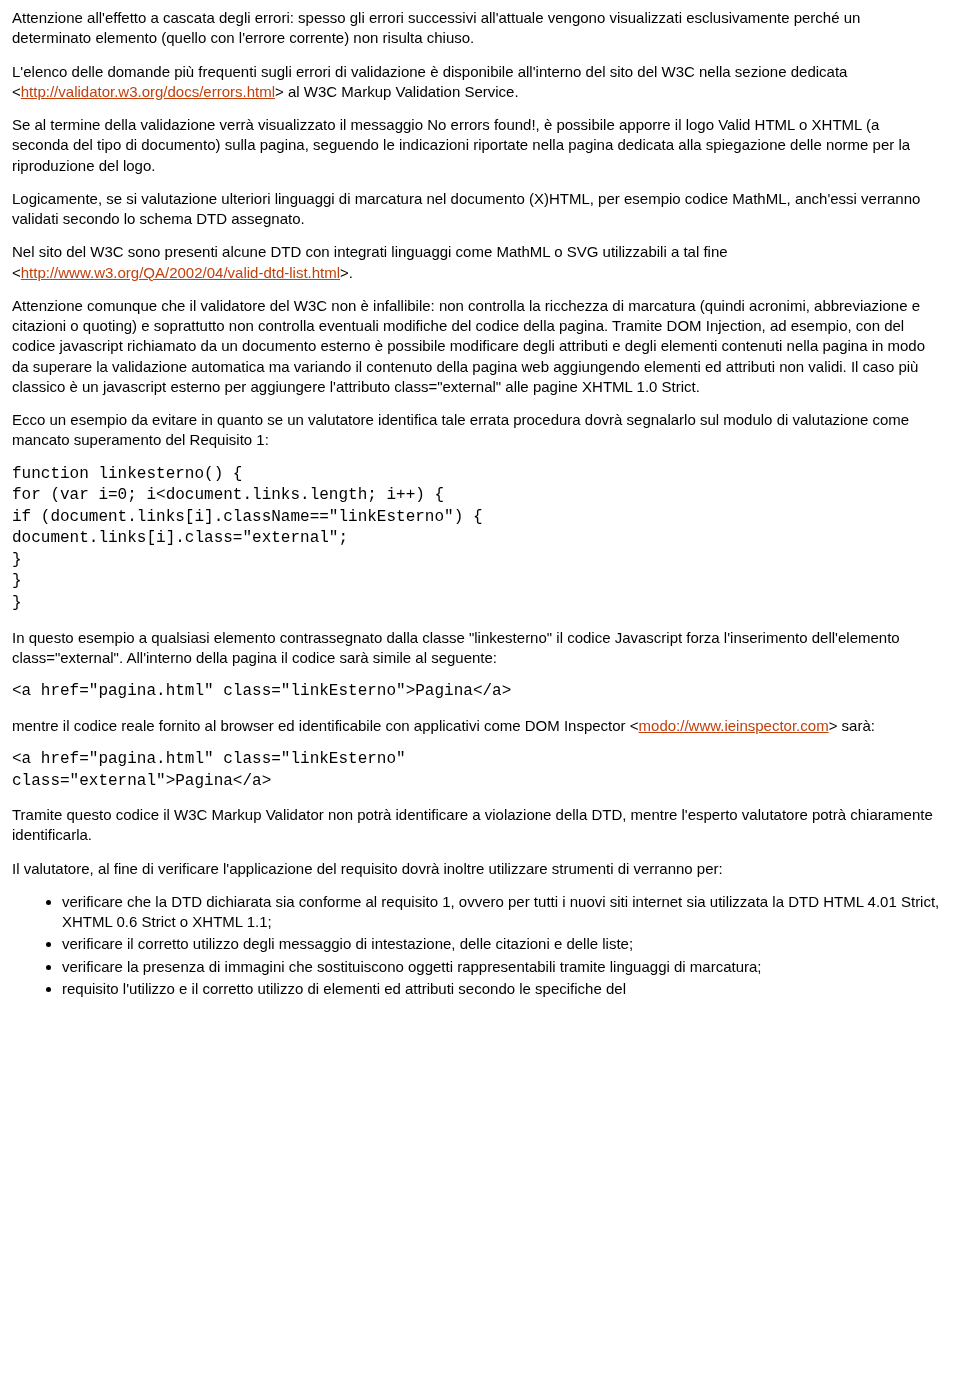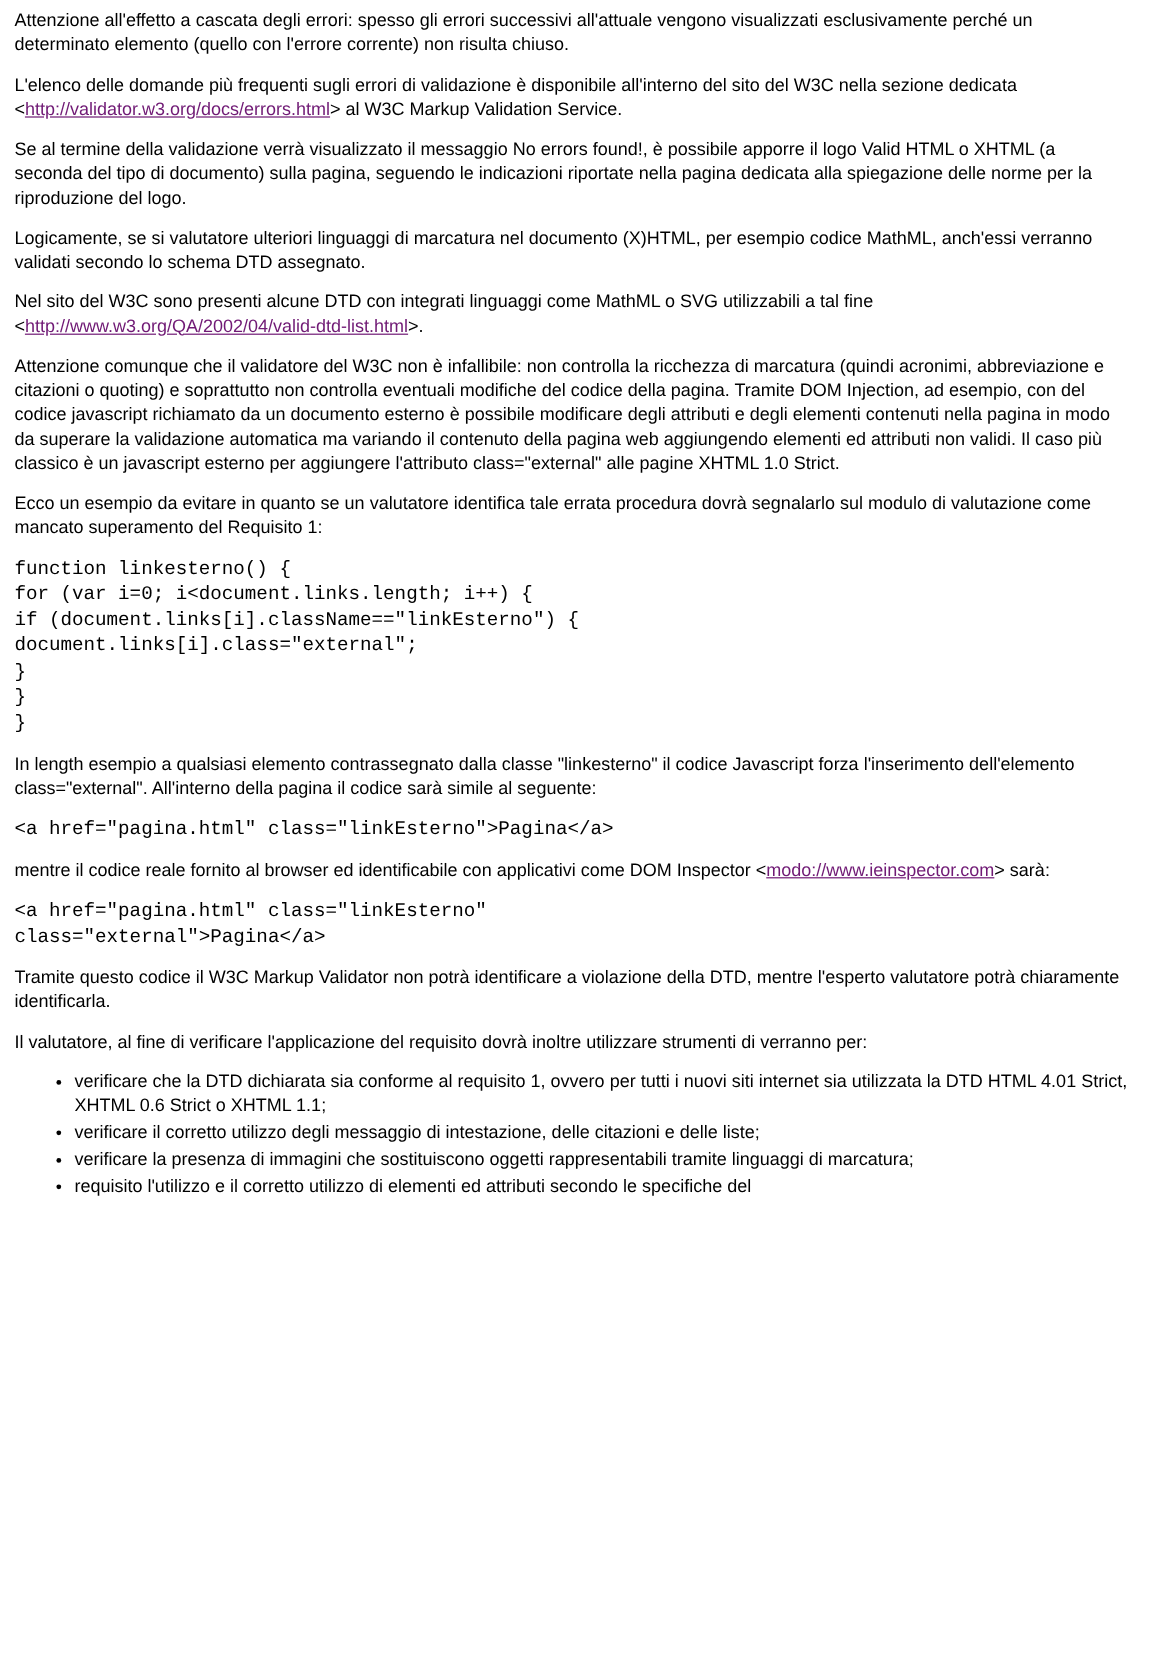--- a/index.html
+++ b/index.html
@@ -10,21 +10,21 @@
     background: #fff;
     margin: 0;
     padding: 8px 12px;
     width: 960px;
     box-sizing: border-box;
   }
   p {
     margin: 0 12px 13px 0;
   }
   a, .link {
-    color: #701a75;
+    color: #c2410c;
   }
   .mono {
     font-family: Liberation Mono, monospace;
     font-size: 16px;
     white-space: pre;
     margin: 0 0 13px 0;
   }
   ul {
     margin: 0 0 13px 0;
     padding-left: 50px;
@@ -38,39 +38,39 @@
 <body>
 
 <p>Attenzione all'effetto a cascata degli errori: spesso gli errori successivi all'attuale vengono visualizzati esclusivamente perché un determinato elemento (quello con l'errore corrente) non risulta chiuso.</p>
 
 <p>
   <span>L'elenco delle domande più frequenti sugli errori di validazione è disponibile all'interno del sito del W3C nella sezione dedicata &lt;</span><a href="#" class="link">http://validator.w3.org/docs/errors.html</a><span>&gt; al W3C Markup Validation Service.</span>
 </p>
 
 <p>Se al termine della validazione verrà visualizzato il messaggio No errors found!, è possibile apporre il logo Valid HTML o XHTML (a seconda del tipo di documento) sulla pagina, seguendo le indicazioni riportate nella pagina dedicata alla spiegazione delle norme per la riproduzione del logo.</p>
 
-<p>Logicamente, se si valutatore ulteriori linguaggi di marcatura nel documento (X)HTML, per esempio codice MathML, anch'essi verranno validati secondo lo schema DTD assegnato.</p>
+<p>Logicamente, se si valutazione ulteriori linguaggi di marcatura nel documento (X)HTML, per esempio codice MathML, anch'essi verranno validati secondo lo schema DTD assegnato.</p>
 
 <p>
   <span>Nel sito del W3C sono presenti alcune DTD con integrati linguaggi come MathML o SVG utilizzabili a tal fine &lt;</span><a href="#" class="link">http://www.w3.org/QA/2002/04/valid-dtd-list.html</a><span>&gt;.</span>
 </p>
 
 <p>Attenzione comunque che il validatore del W3C non è infallibile: non controlla la ricchezza di marcatura (quindi acronimi, abbreviazione e citazioni o quoting) e soprattutto non controlla eventuali modifiche del codice della pagina. Tramite DOM Injection, ad esempio, con del codice javascript richiamato da un documento esterno è possibile modificare degli attributi e degli elementi contenuti nella pagina in modo da superare la validazione automatica ma variando il contenuto della pagina web aggiungendo elementi ed attributi non validi. Il caso più classico è un javascript esterno per aggiungere l'attributo class="external" alle pagine XHTML 1.0 Strict.</p>
 
 <p>Ecco un esempio da evitare in quanto se un valutatore identifica tale errata procedura dovrà segnalarlo sul modulo di valutazione come mancato superamento del Requisito 1:</p>
 
 <div class="mono">function linkesterno() {
 for (var i=0; i&lt;document.links.length; i++) {
 if (document.links[i].className=="linkEsterno") {
 document.links[i].class="external";
 }
 }
 }</div>
 
-<p>In length esempio a qualsiasi elemento contrassegnato dalla classe "linkesterno" il codice Javascript forza l'inserimento dell'elemento class="external". All'interno della pagina il codice sarà simile al seguente:</p>
+<p>In questo esempio a qualsiasi elemento contrassegnato dalla classe "linkesterno" il codice Javascript forza l'inserimento dell'elemento class="external". All'interno della pagina il codice sarà simile al seguente:</p>
 
 <div class="mono">&lt;a href="pagina.html" class="linkEsterno"&gt;Pagina&lt;/a&gt;</div>
 
 <p>
   <span>mentre il codice reale fornito al browser ed identificabile con applicativi come DOM Inspector &lt;</span><a href="#" class="link">modo://www.ieinspector.com</a><span>&gt; sarà:</span>
 </p>
 
 <div class="mono">&lt;a href="pagina.html" class="linkEsterno"
 class="external"&gt;Pagina&lt;/a&gt;</div>
 

